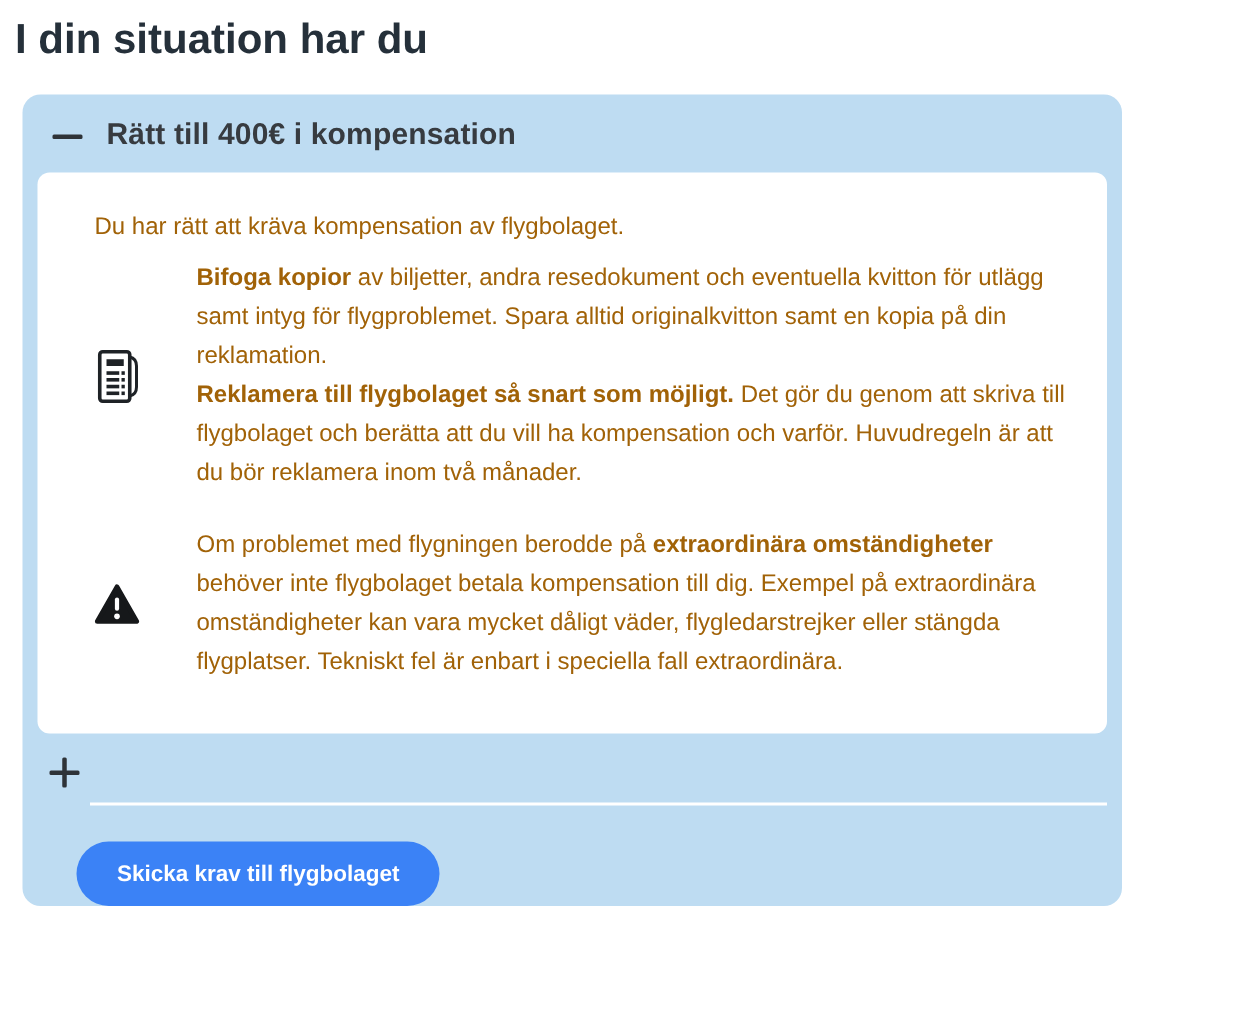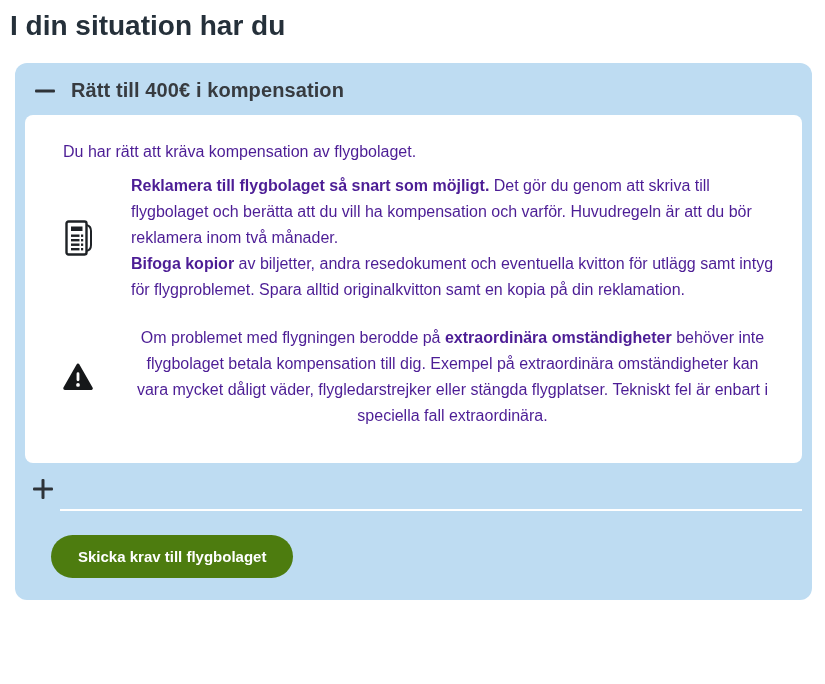--- a/index.html
+++ b/index.html
@@ -10,24 +10,23 @@
     overflow: hidden;
   }
   .page-title {
     font-size: 28px;
     font-weight: 700;
     color: #25303a;
     margin: 10px 0 0 10px;
   }
   .panel {
     margin: 21px 13px 0 15px;
-    width: 797px;
+    width: 733px;
     background: #bedcf2;
     border-radius: 12px;
-    padding-bottom: 22px;
   }
   .acc-header {
     display: flex;
     align-items: center;
     gap: 15px;
     padding: 16px 18px 13px 19px;
     cursor: pointer;
   }
   .acc-header.collapsed { padding: 15px 18px 9px 17px; }
   .acc-toggle {
@@ -46,44 +45,44 @@
   }
   .acc-underline {
     border-bottom: 2px solid #ffffff;
     margin: 0 10px 0 45px;
   }
   .card {
     margin: 0 10px;
     background: #ffffff;
     border-radius: 8px;
     padding: 24px 28px 34px 38px;
-    color: #4c1d95;
+    color: #a16207;
     font-size: 16px;
     line-height: 26px;
   }
   .intro { margin-bottom: 8px; }
   .sub-head { font-weight: 700; margin-bottom: 12px; }
   .media {
     display: flex;
     align-items: center;
     margin-bottom: 22px;
   }
-  .media.exception { margin-top: 10px; margin-bottom: 0; text-align: center; }
+  .media.exception { margin-top: 10px; margin-bottom: 0; }
   .icon-col {
     width: 30px;
     margin-right: 38px;
     flex: 0 0 auto;
     display: flex;
     justify-content: center;
   }
   .text-col { max-width: 648px; }
   .claim-button {
     display: inline-block;
     margin: 24px 0 0 36px;
-    background: #4d7c0f;
+    background: #3b82f6;
     color: #ffffff;
     border: none;
     border-radius: 24px;
     padding: 13px 27px;
     font-size: 15px;
     font-weight: 700;
     font-family: inherit;
     cursor: pointer;
   }
   b { font-weight: 700; }
@@ -118,22 +117,22 @@
           <rect x="18" y="16.5" width="2.2" height="2.4" fill="#1e2226"></rect>
           <rect x="8" y="21" width="8.5" height="2.4" fill="#1e2226"></rect>
           <rect x="18" y="21" width="2.2" height="2.4" fill="#1e2226"></rect>
           <rect x="8" y="25.5" width="8.5" height="2.4" fill="#1e2226"></rect>
           <rect x="18" y="25.5" width="2.2" height="2.4" fill="#1e2226"></rect>
           <rect x="8" y="30" width="8.5" height="2.4" fill="#1e2226"></rect>
           <rect x="18" y="30" width="2.2" height="2.4" fill="#1e2226"></rect>
         </svg>
       </span>
       <div class="text-col">
+        <p><b>Bifoga kopior</b><span> av biljetter, andra resedokument och eventuella kvitton för utlägg samt intyg för flygproblemet. Spara alltid originalkvitton samt en kopia på din reklamation.</span></p>
         <p><b>Reklamera till flygbolaget så snart som möjligt.</b><span> Det gör du genom att skriva till flygbolaget och berätta att du vill ha kompensation och varför. Huvudregeln är att du bör reklamera inom två månader.</span></p>
-        <p><b>Bifoga kopior</b><span> av biljetter, andra resedokument och eventuella kvitton för utlägg samt intyg för flygproblemet. Spara alltid originalkvitton samt en kopia på din reklamation.</span></p>
       </div>
     </div>
 
 
     <div class="media exception">
       <span class="icon-col">
         <svg width="32" height="30" viewBox="0 0 32 30" aria-hidden="true">
           <path d="M16 2.5 L30 27 H2 Z" fill="#16181a" stroke="#16181a" stroke-width="3.5" stroke-linejoin="round"></path>
           <rect x="14.5" y="10" width="3" height="9.5" rx="1.5" fill="#ffffff"></rect>
           <circle cx="16" cy="23.4" r="2" fill="#ffffff"></circle>

